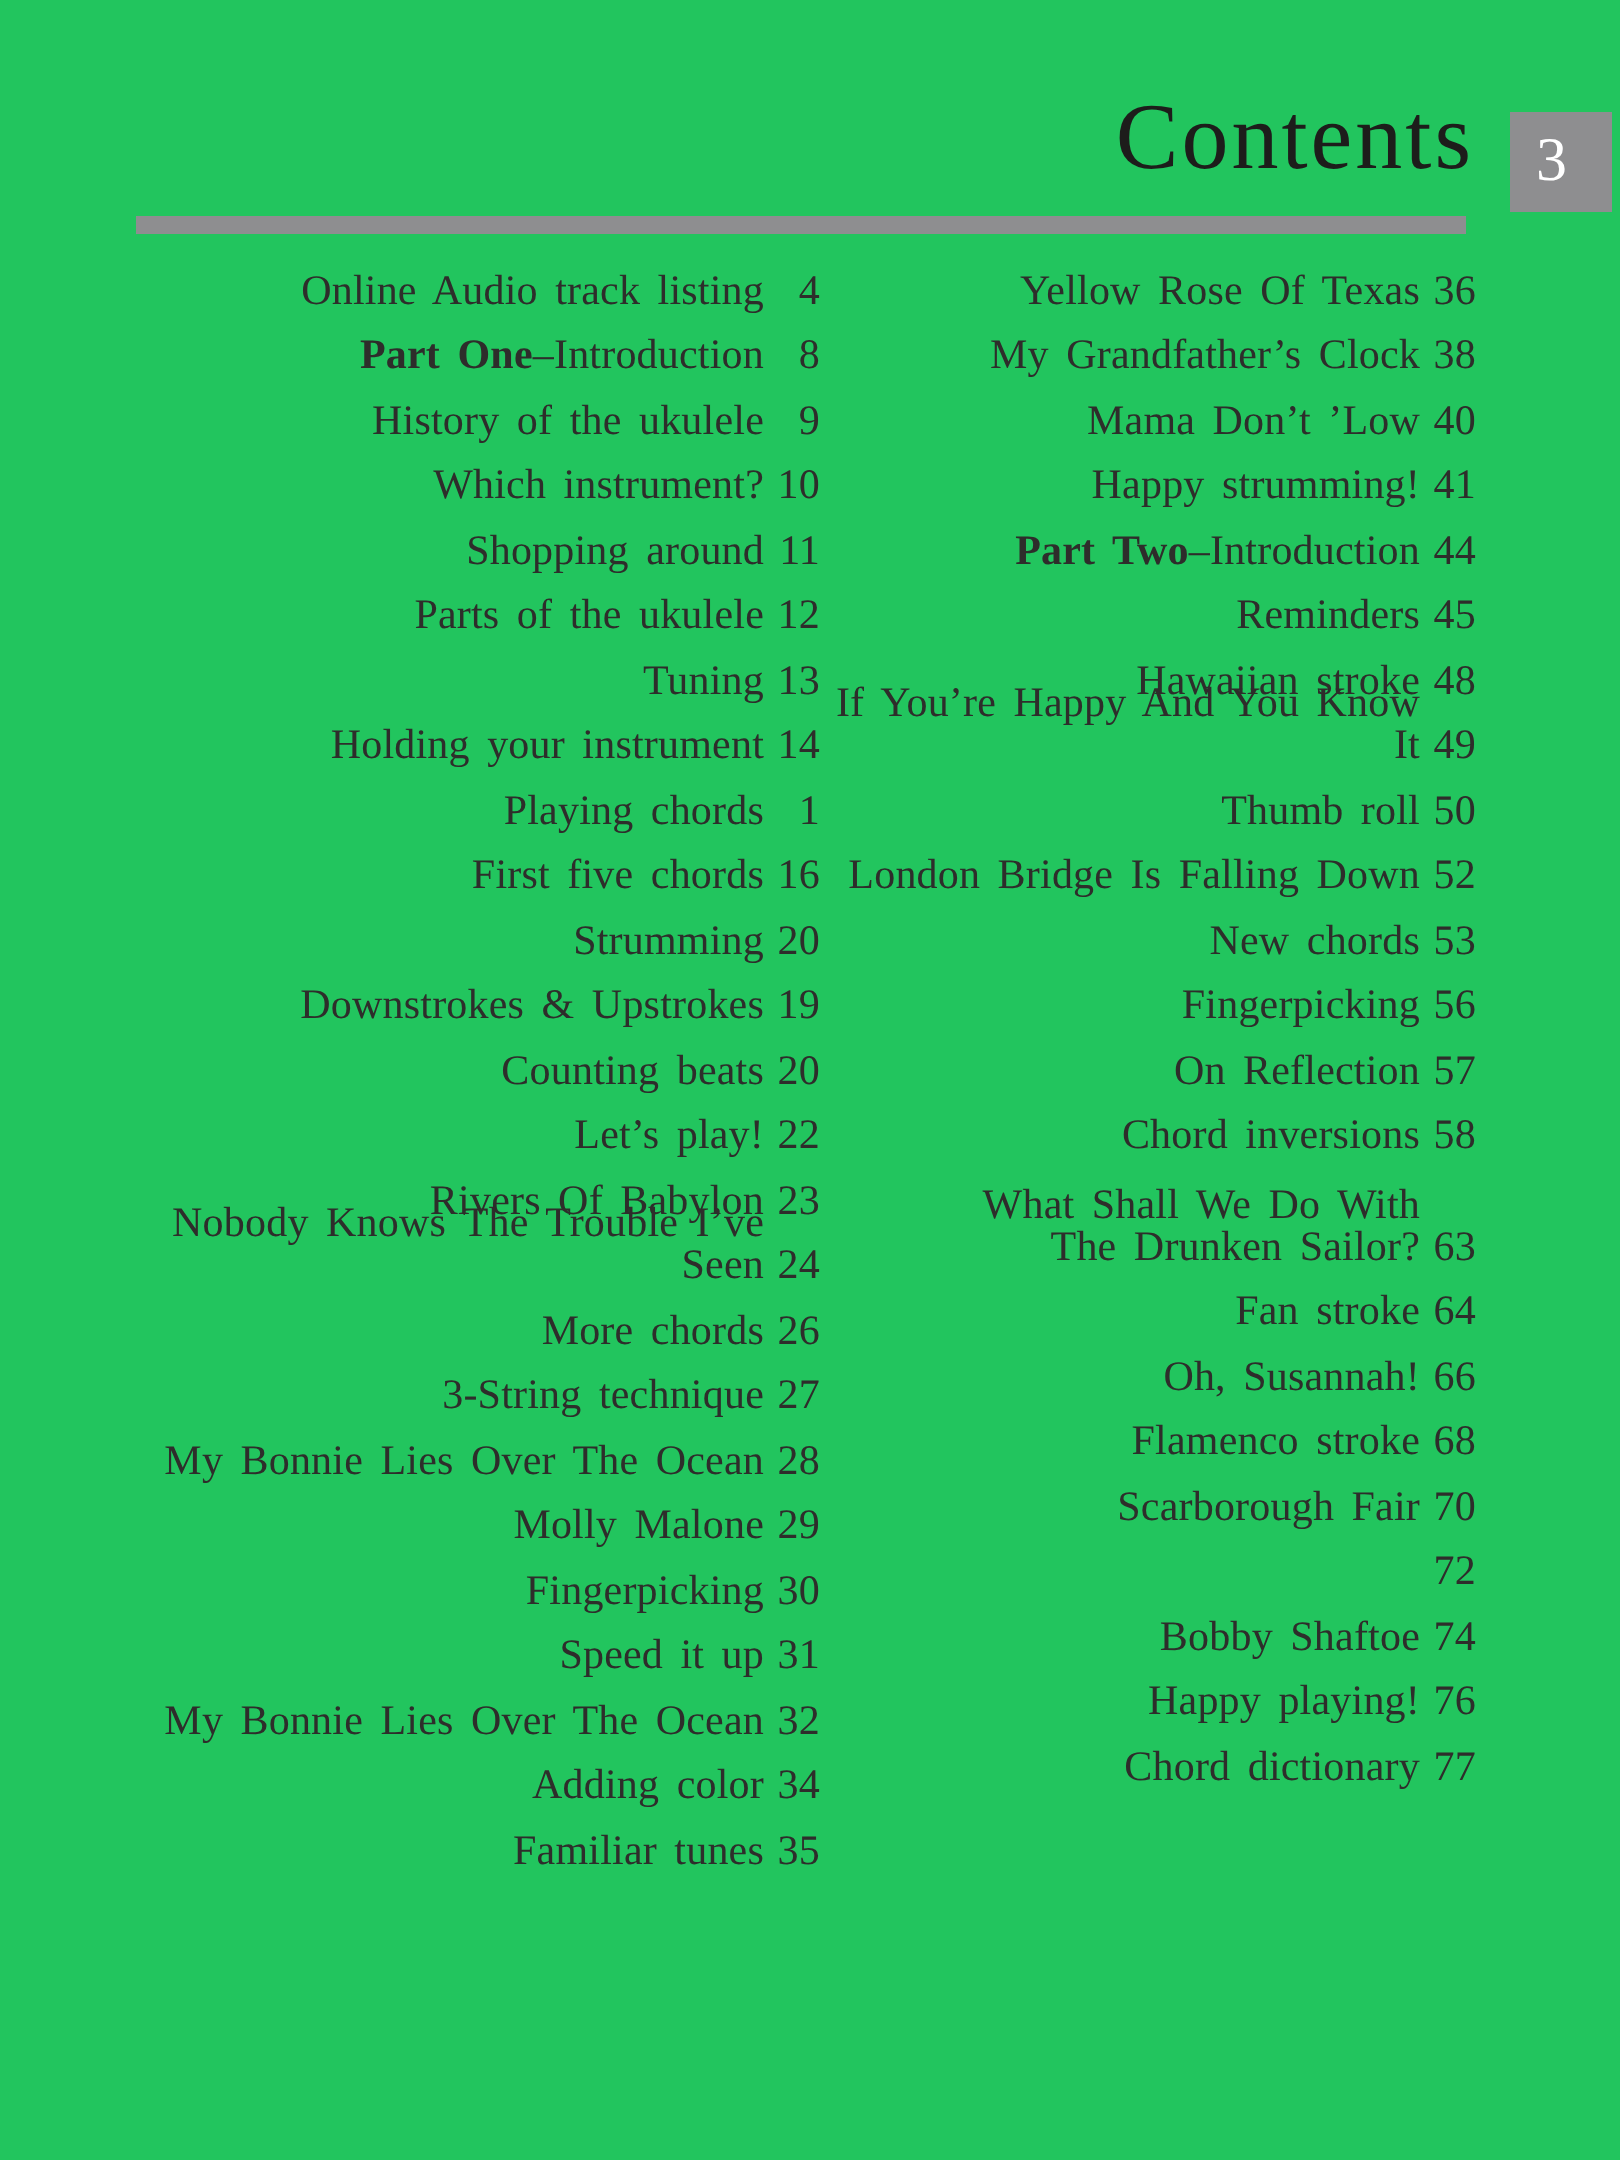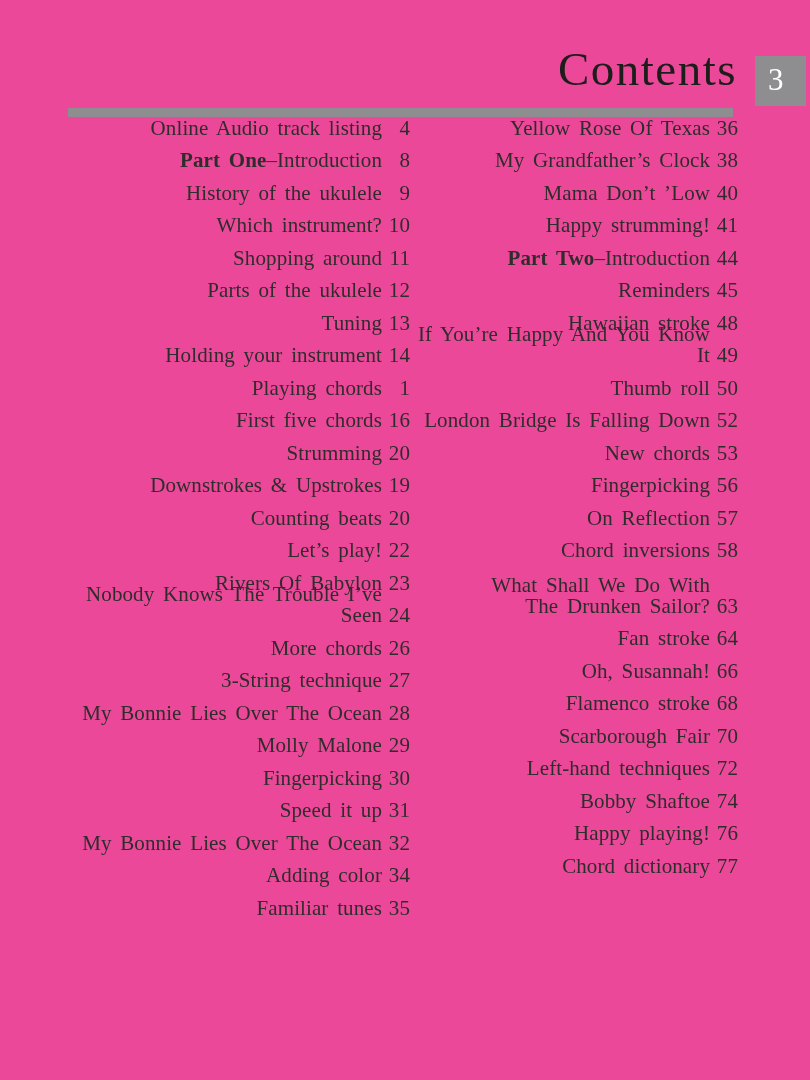--- a/index.html
+++ b/index.html
@@ -1,20 +1,20 @@
 <!DOCTYPE html>
 <html><head>
 <meta charset="utf-8">
 <style>
   * { margin:0; padding:0; box-sizing:border-box; }
   html,body { background:#fff; }
   .sheet {
     position:relative;
     width:810px; height:1080px;
-    background:#ec4899;
+    background:#22c55e;
     overflow:hidden;
     font-family:"Liberation Serif", serif;
     color:#2e2d2b;
   }
   .page-title {
     position:absolute;
     top:46px; right:73px;
     font-size:47px;
     font-weight:400;
     line-height:1;
@@ -30,21 +30,21 @@
     font-size:31px;
     line-height:48px;
     padding-left:13px;
   }
   .title-rule {
     position:absolute;
     top:108px; left:68px;
     width:665px; height:9px;
     background:#8e8e90;
   }
-  .col { position:absolute; top:106px; }
+  .col { position:absolute; top:123px; }
   .col-left  { left:40px;  width:370px; }
   .col-right { left:410px; width:328px; }
   .toc-row {
     display:flex;
     justify-content:flex-end;
     align-items:flex-end;
     height:32.5px;
     font-size:21px;
     word-spacing:0.16em;
     letter-spacing:0.1px;
@@ -246,21 +246,20 @@
       </div>
       <div class="toc-row">
         <span class="toc-title">Flamenco stroke</span>
         <span class="toc-page">68</span>
       </div>
       <div class="toc-row">
         <span class="toc-title">Scarborough Fair</span>
         <span class="toc-page">70</span>
       </div>
       <div class="toc-row">
-        <span class="toc-title">Left-hand techniques</span>
         <span class="toc-page">72</span>
       </div>
       <div class="toc-row">
         <span class="toc-title">Bobby Shaftoe</span>
         <span class="toc-page">74</span>
       </div>
       <div class="toc-row">
         <span class="toc-title">Happy playing!</span>
         <span class="toc-page">76</span>
       </div>

